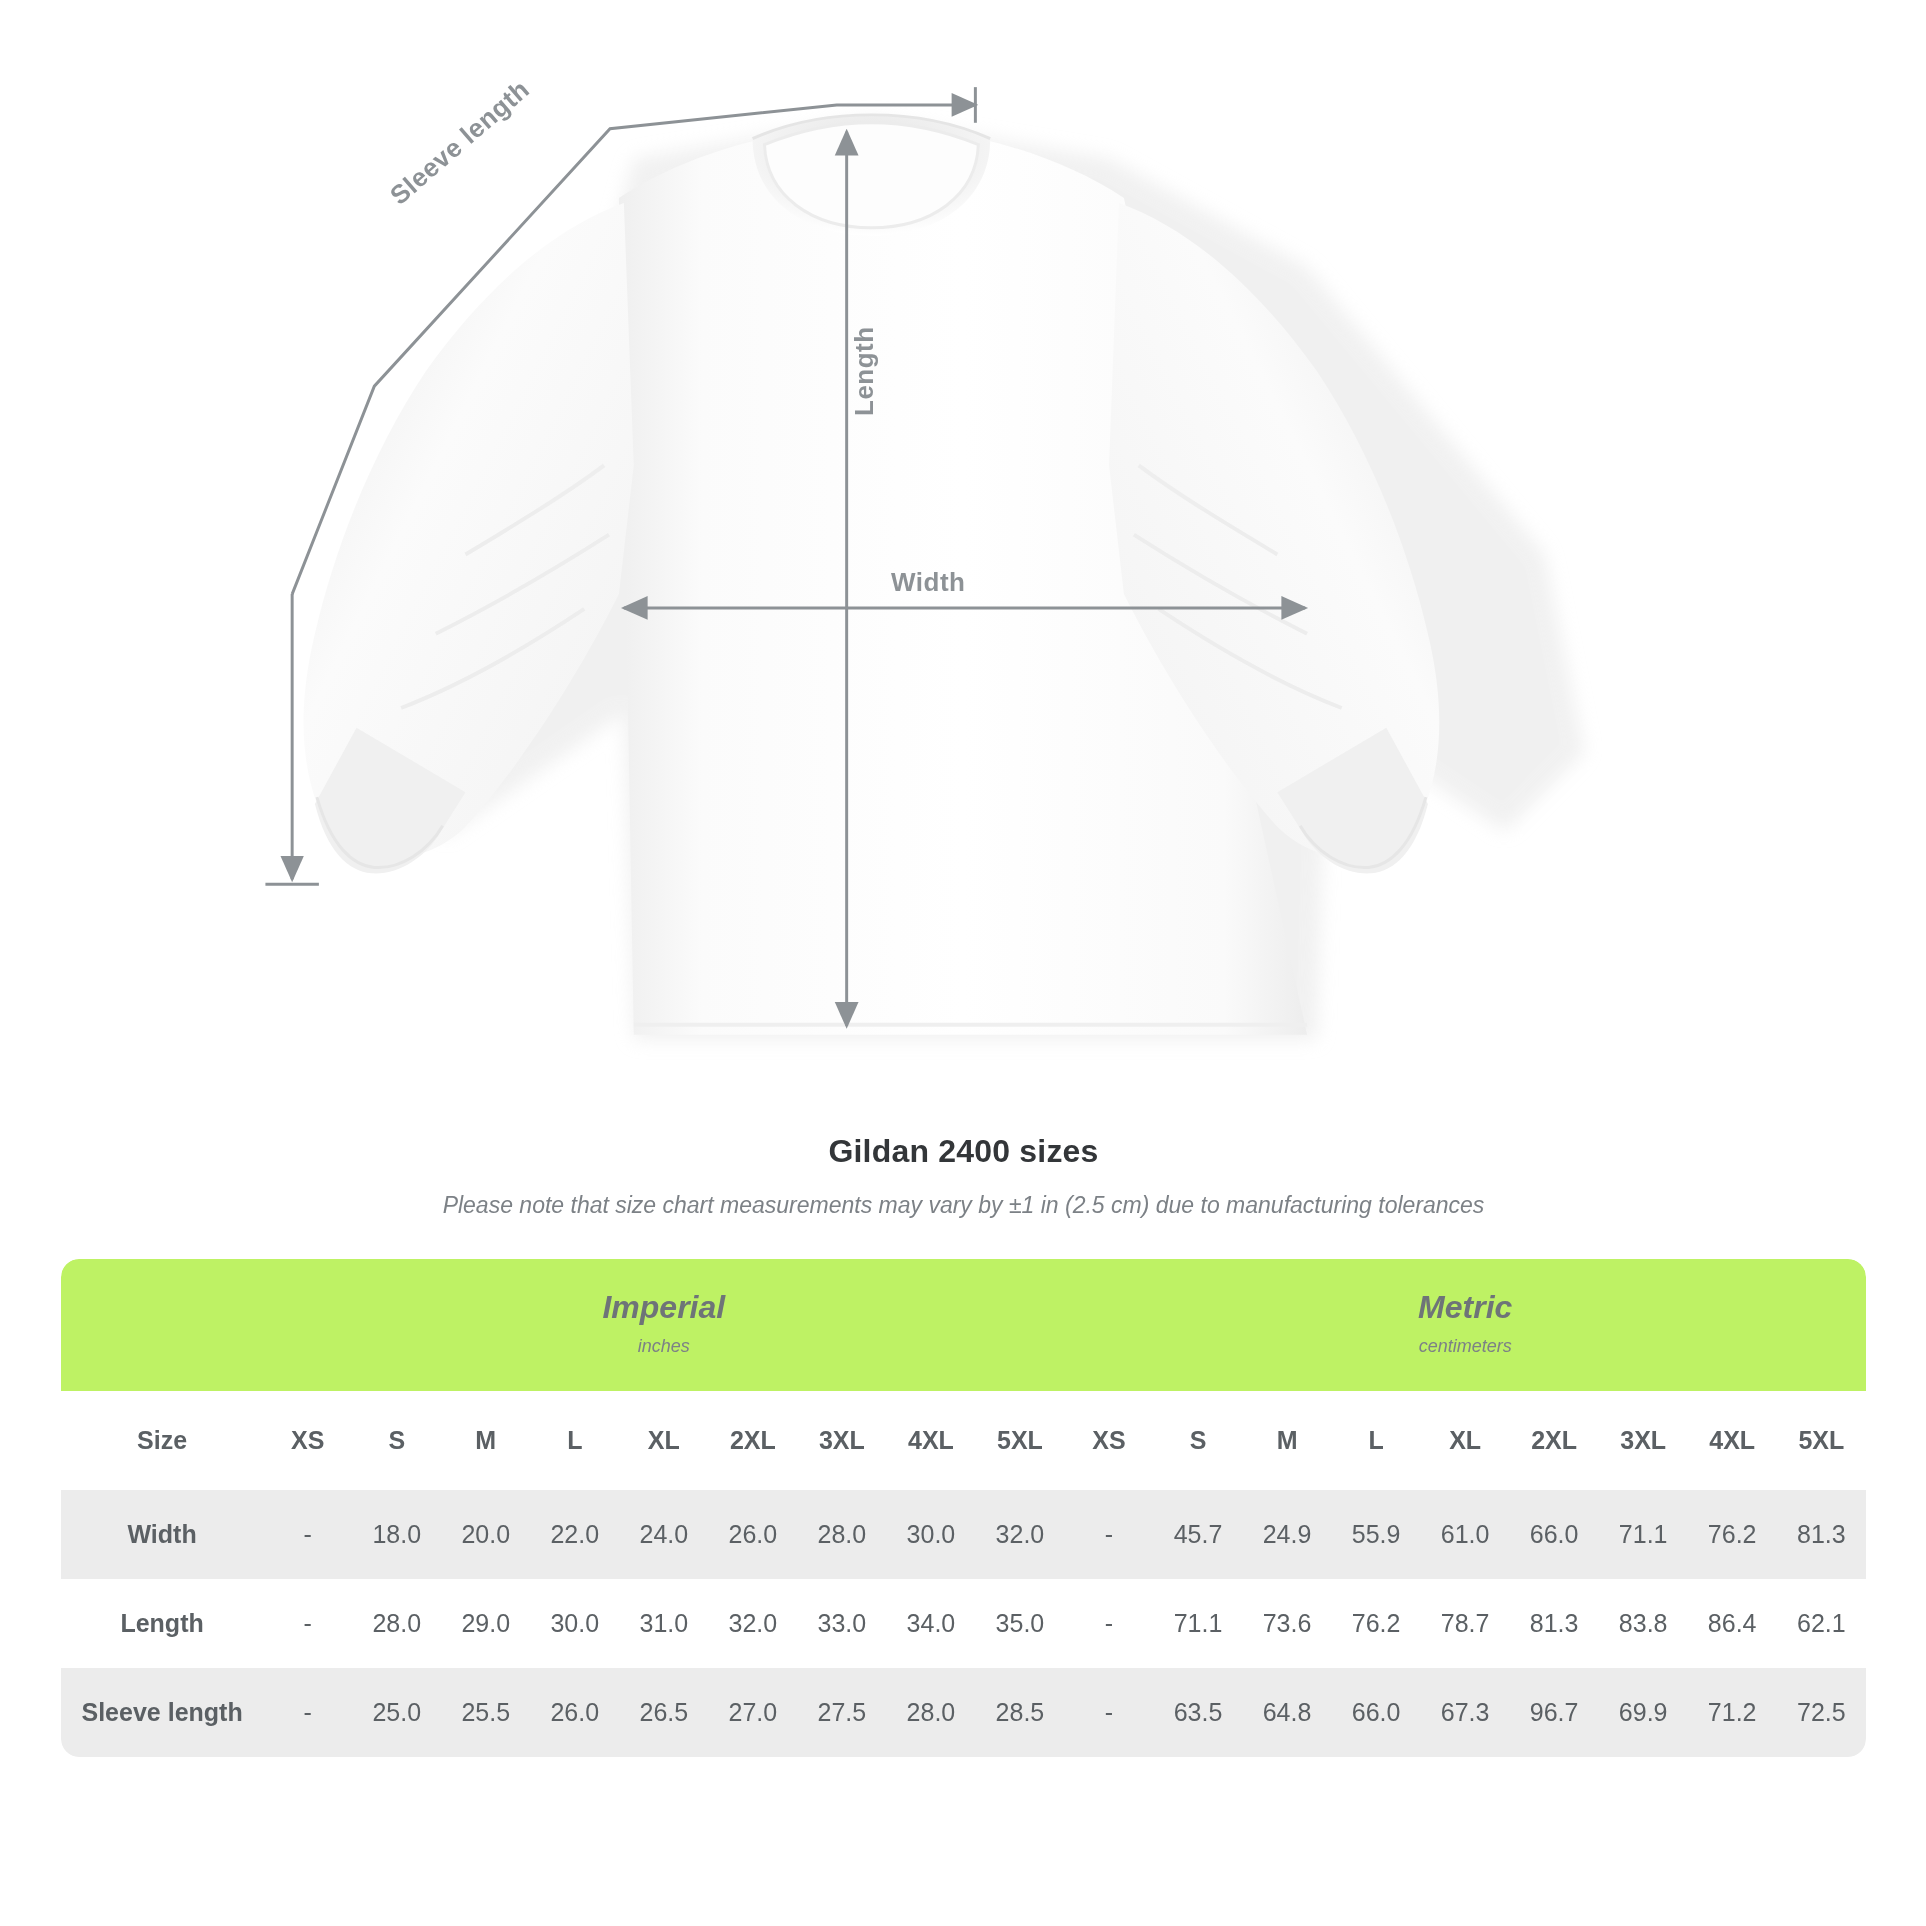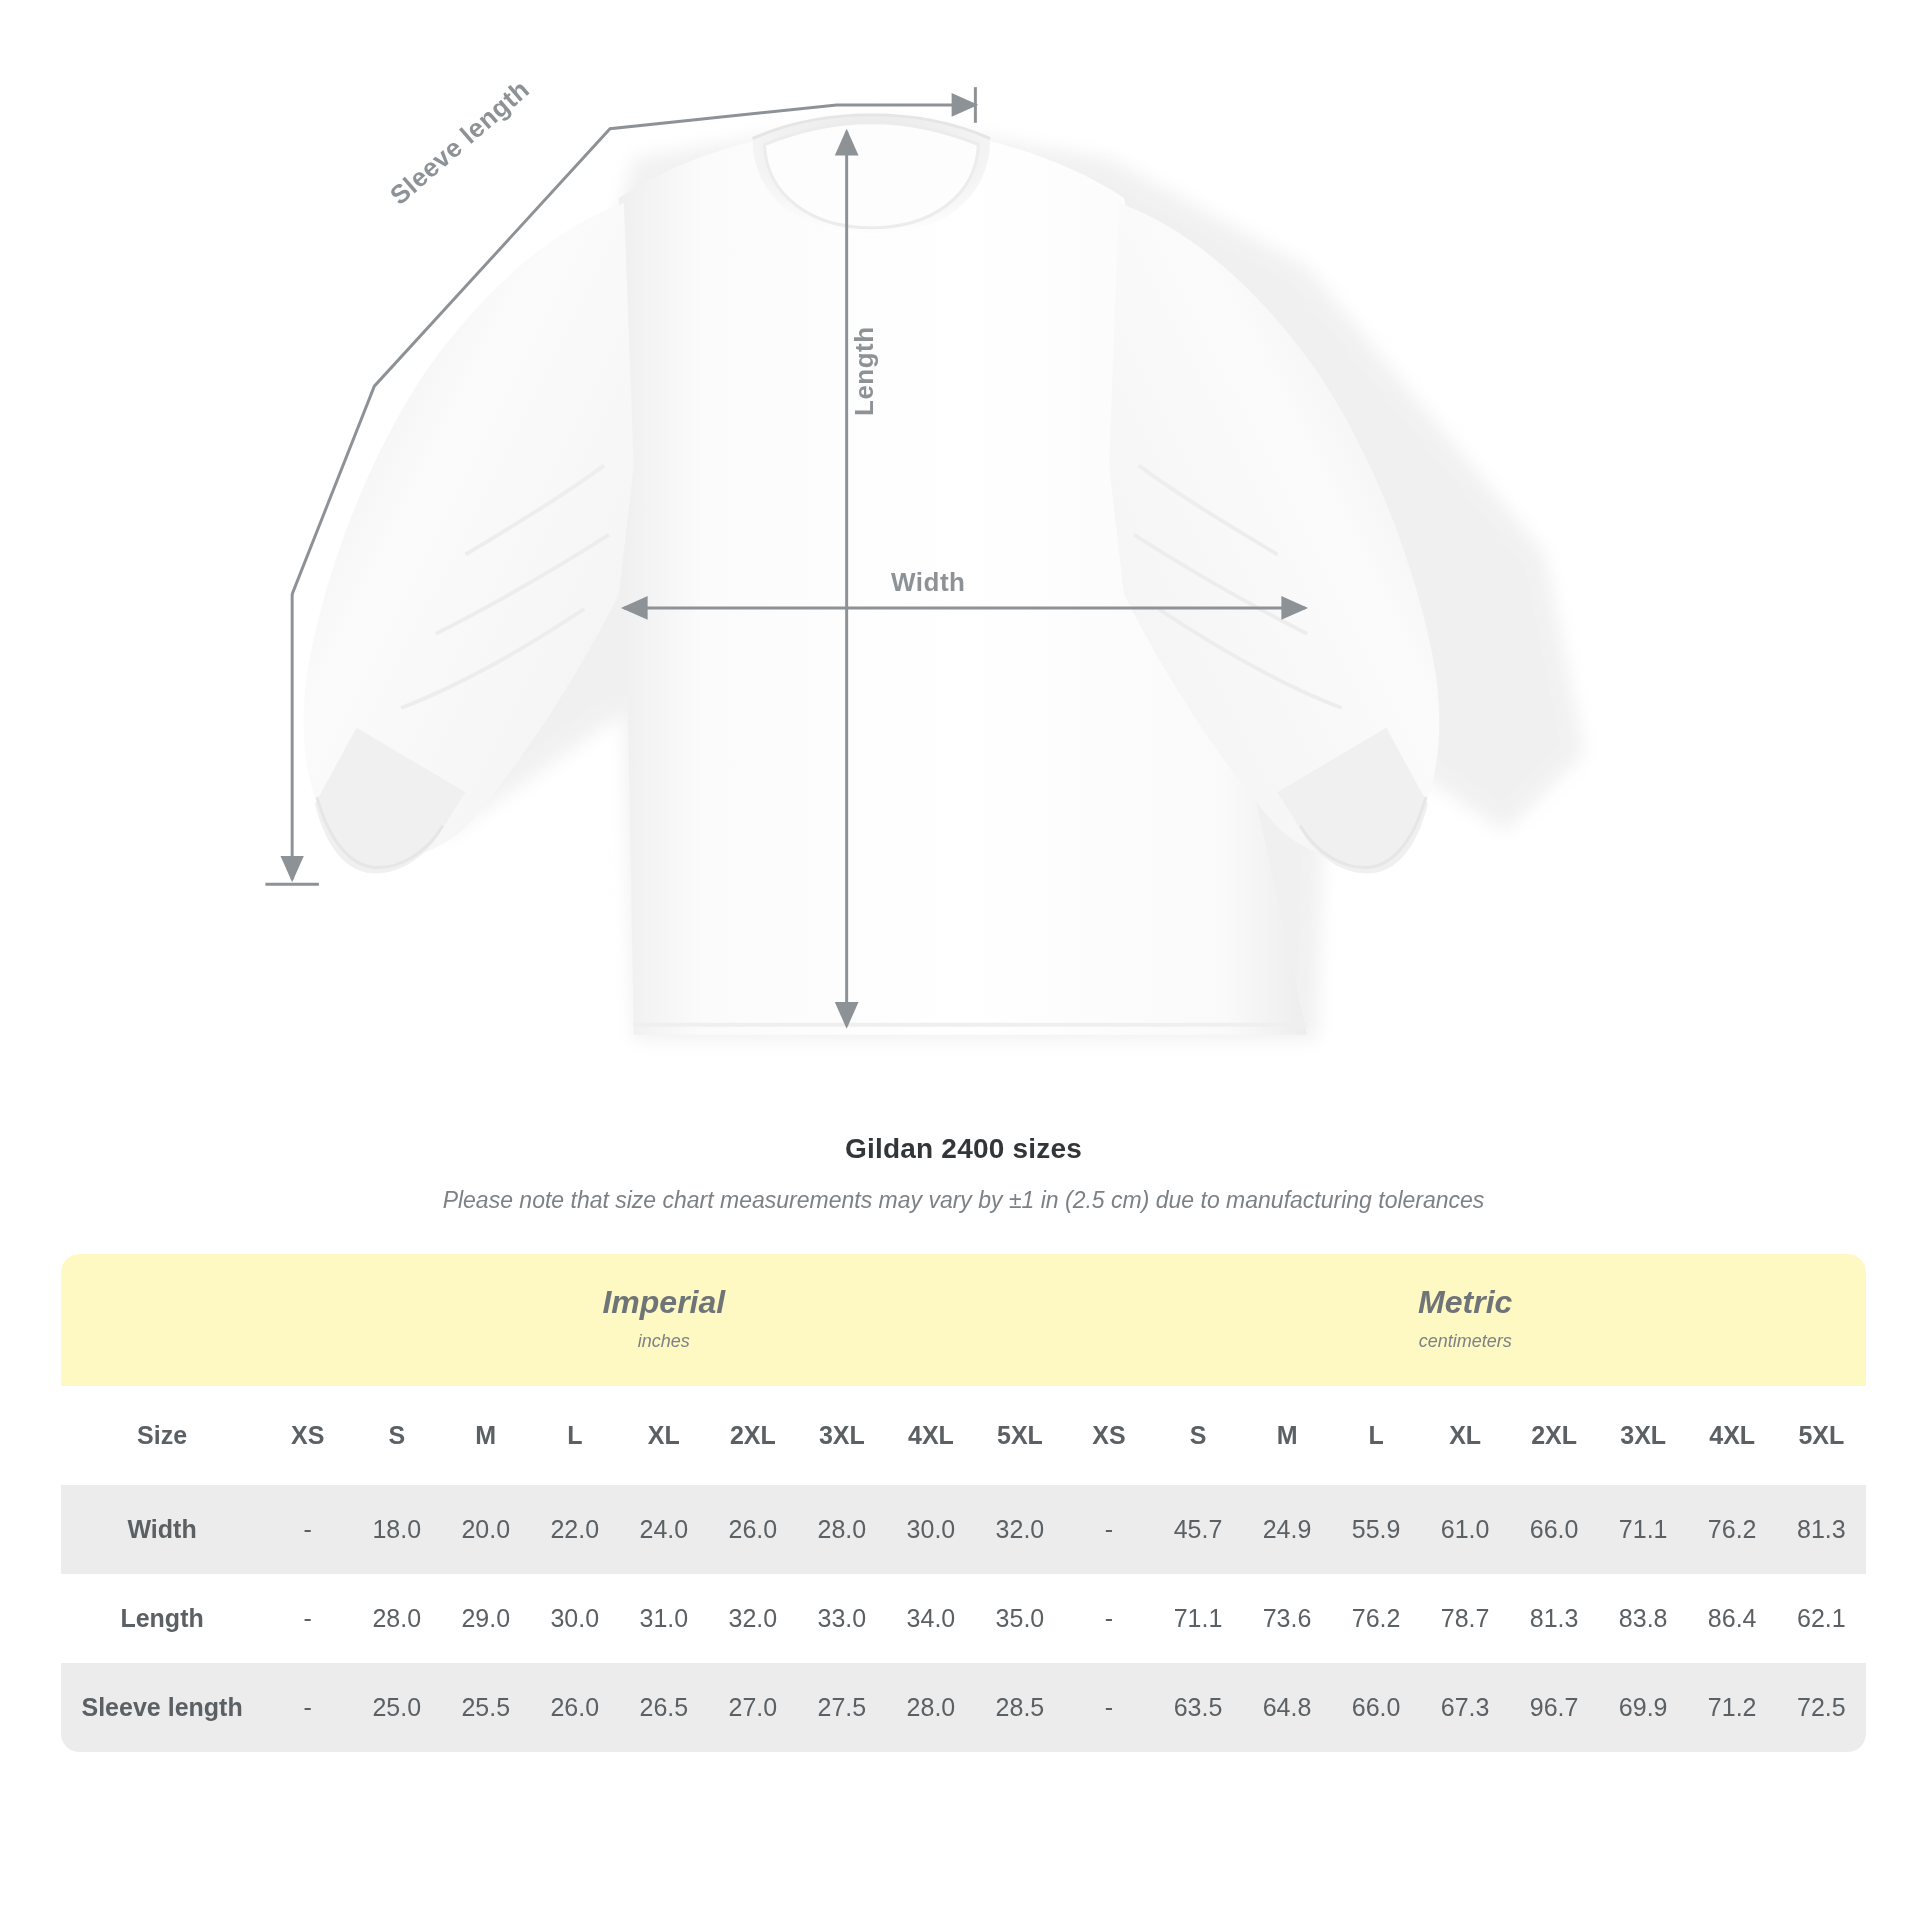--- a/index.html
+++ b/index.html
@@ -58,21 +58,21 @@
     transform-origin: left top;
     white-space: nowrap;
   }
 
   
   .titleblock {
     text-align: center;
     margin-top: 24px;
   }
   .chart-title {
-    font-size: 28px;
+    font-size: 32px;
     font-weight: bold;
     color: #333639;
     margin: 0;
     letter-spacing: 0.2px;
   }
   .chart-subtitle {
     font-size: 23px;
     font-style: italic;
     color: #7c8186;
     margin-top: 22px;
@@ -90,21 +90,21 @@
     width: 100%;
     table-layout: fixed;
   }
   table.sizes th, table.sizes td {
     text-align: center;
     font-size: 25px;
     color: #5b6064;
   }
   
   .unit-row td {
-    background: #fef9c3;
+    background: #bef264;
     padding: 30px 0 34px 0;
     vertical-align: middle;
   }
   .unit-name {
     font-size: 32px;
     font-weight: bold;
     font-style: italic;
     color: #6e7478;
   }
   .unit-sub {

